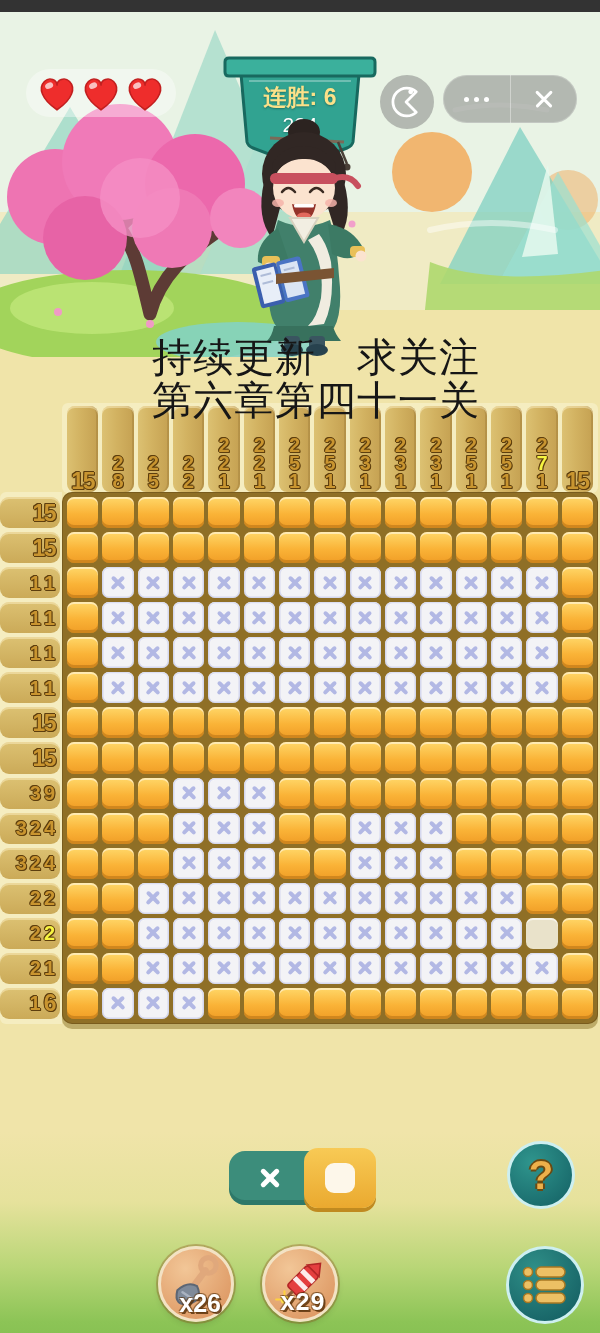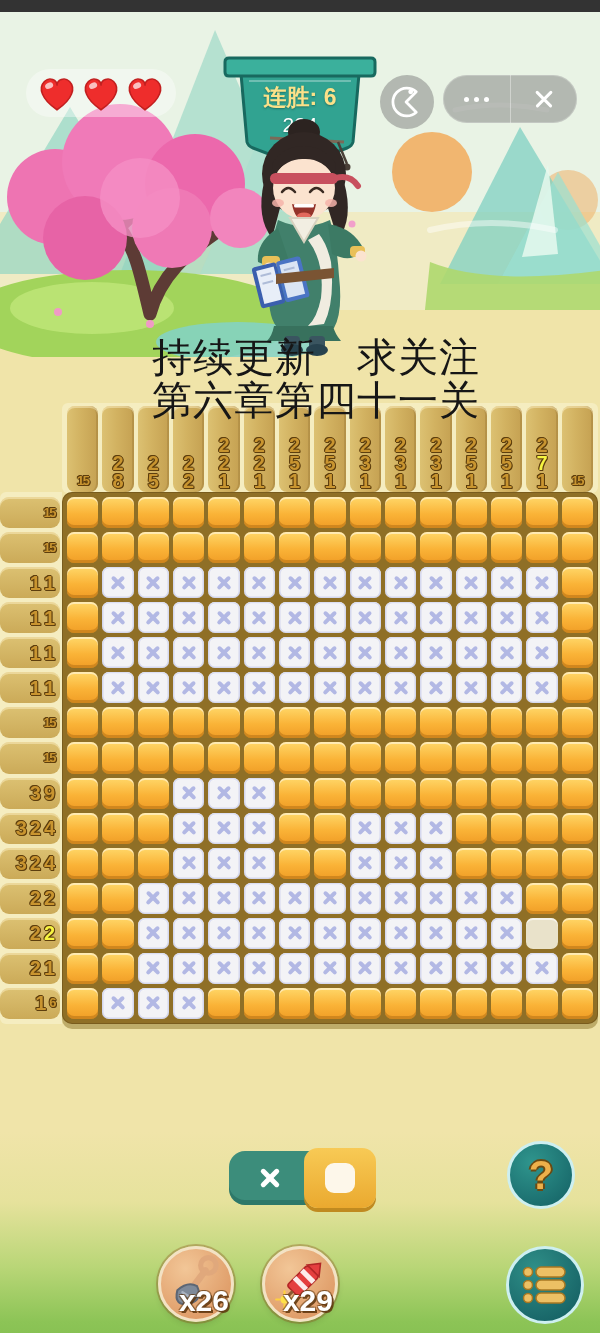--- a/index.html
+++ b/index.html
@@ -41,21 +41,21 @@
   .colband{left:62px;top:391px;width:536px;height:90px;background:#f5edc0;border-radius:6px;z-index:2;}
   .rowband{left:0px;top:480px;width:62px;height:532px;background:#f5edc0;border-radius:6px 0 0 6px;z-index:2;}
   #col-clues{left:62px;top:392px;width:536px;height:88px;display:grid;
     grid-template-columns:repeat(15,1fr);gap:4px;padding:0 5px;box-sizing:border-box;
     align-items:end;z-index:3;}
   .colbar{height:86px;border-radius:8px;background:linear-gradient(90deg,#dcc172 0%,#d2b261 45%,#c5a152 100%);
     box-shadow:inset 0 2px 0 rgba(255,245,205,.45), inset -2px 0 0 rgba(130,98,38,.25);
     display:flex;flex-direction:column;justify-content:flex-end;align-items:center;padding-bottom:2px;box-sizing:border-box;}
   .clue{font-size:20px;line-height:18px;font-weight:bold;color:#c99530;
     text-shadow:-1px 0 #5d3e0e,1px 0 #5d3e0e,0 -1px #5d3e0e,0 1px #5d3e0e,1px 1px #5d3e0e,-1px -1px #5d3e0e;}
-  .clue.wide{font-size:13px;letter-spacing:-1.5px;}
+  .clue.wide{font-size:23px;letter-spacing:-1.5px;}
   .clue.hl{color:#f6f441;}
   #row-clues{left:0;top:480px;width:62px;height:532px;display:grid;
     grid-template-rows:repeat(15,1fr);gap:4px;padding:5px 0;box-sizing:border-box;z-index:3;}
   .rowbar{width:60px;border-radius:9px;background:linear-gradient(180deg,#dcc172,#cbaa58);
     box-shadow:inset 0 2px 0 rgba(255,245,205,.45);
     display:flex;align-items:center;justify-content:flex-end;padding-right:5px;box-sizing:border-box;}
   .rowbar .clue{margin-left:3px;}
   #board{left:62px;top:480px;width:536px;height:532px;background:#8f6f26;border-radius:10px;
     box-shadow:0 5px 0 rgba(173,154,84,.75), inset 0 0 0 1px rgba(80,58,15,.35);
     display:grid;grid-template-columns:repeat(15,1fr);grid-template-rows:repeat(15,1fr);
@@ -81,24 +81,24 @@
   .help-btn{left:507px;top:1129px;width:68px;height:68px;border-radius:50%;
     background:radial-gradient(circle at 35% 30%,#2f958d,#135f63);border:3px solid #cdeff0;
     box-sizing:border-box;display:flex;align-items:center;justify-content:center;z-index:7;cursor:pointer;}
   .help-btn span{font-size:40px;font-weight:bold;color:#edb04a;
     text-shadow:-2px 0 #6b4a12,2px 0 #6b4a12,0 -2px #6b4a12,0 2px #6b4a12;}
   .tool{width:76px;height:76px;border-radius:50%;z-index:7;cursor:pointer;
     background:radial-gradient(circle at 35% 28%,#f2c697,#d98f59);
     border:3px solid #f3e2c4;box-sizing:border-box;
     box-shadow:0 0 0 2px rgba(140,80,30,.35),0 3px 6px rgba(0,0,0,.12);
     display:flex;align-items:center;justify-content:center;position:absolute;}
-  .tool .count{position:absolute;right:2px;bottom:1px;font-size:30px;font-weight:bold;color:#fff;
+  .tool .count{position:absolute;right:10px;bottom:1px;font-size:25px;font-weight:bold;color:#fff;
     text-shadow:2px 2px 0 rgba(92,52,12,.85),-1px -1px 0 rgba(92,52,12,.5),1px -1px 0 rgba(92,52,12,.5),-1px 1px 0 rgba(92,52,12,.5);}
   .tool-shovel{left:158px;top:1234px;}
-  .tool-firecracker{left:262px;top:1234px;}
+  .tool-firecracker{left:262px;top:1234px;font-family:Liberation Mono, monospace;}
   .tool-rake{left:366px;top:1234px;}
   .menu-btn{left:506px;top:1234px;width:78px;height:78px;border-radius:50%;
     background:radial-gradient(circle at 35% 28%,#2f8f88,#11595e);border:3px solid #cdeff0;
     box-sizing:border-box;display:flex;align-items:center;justify-content:center;z-index:7;cursor:pointer;}
 </style>
 </head>
 <body>
 
 <div class="stage">
 

